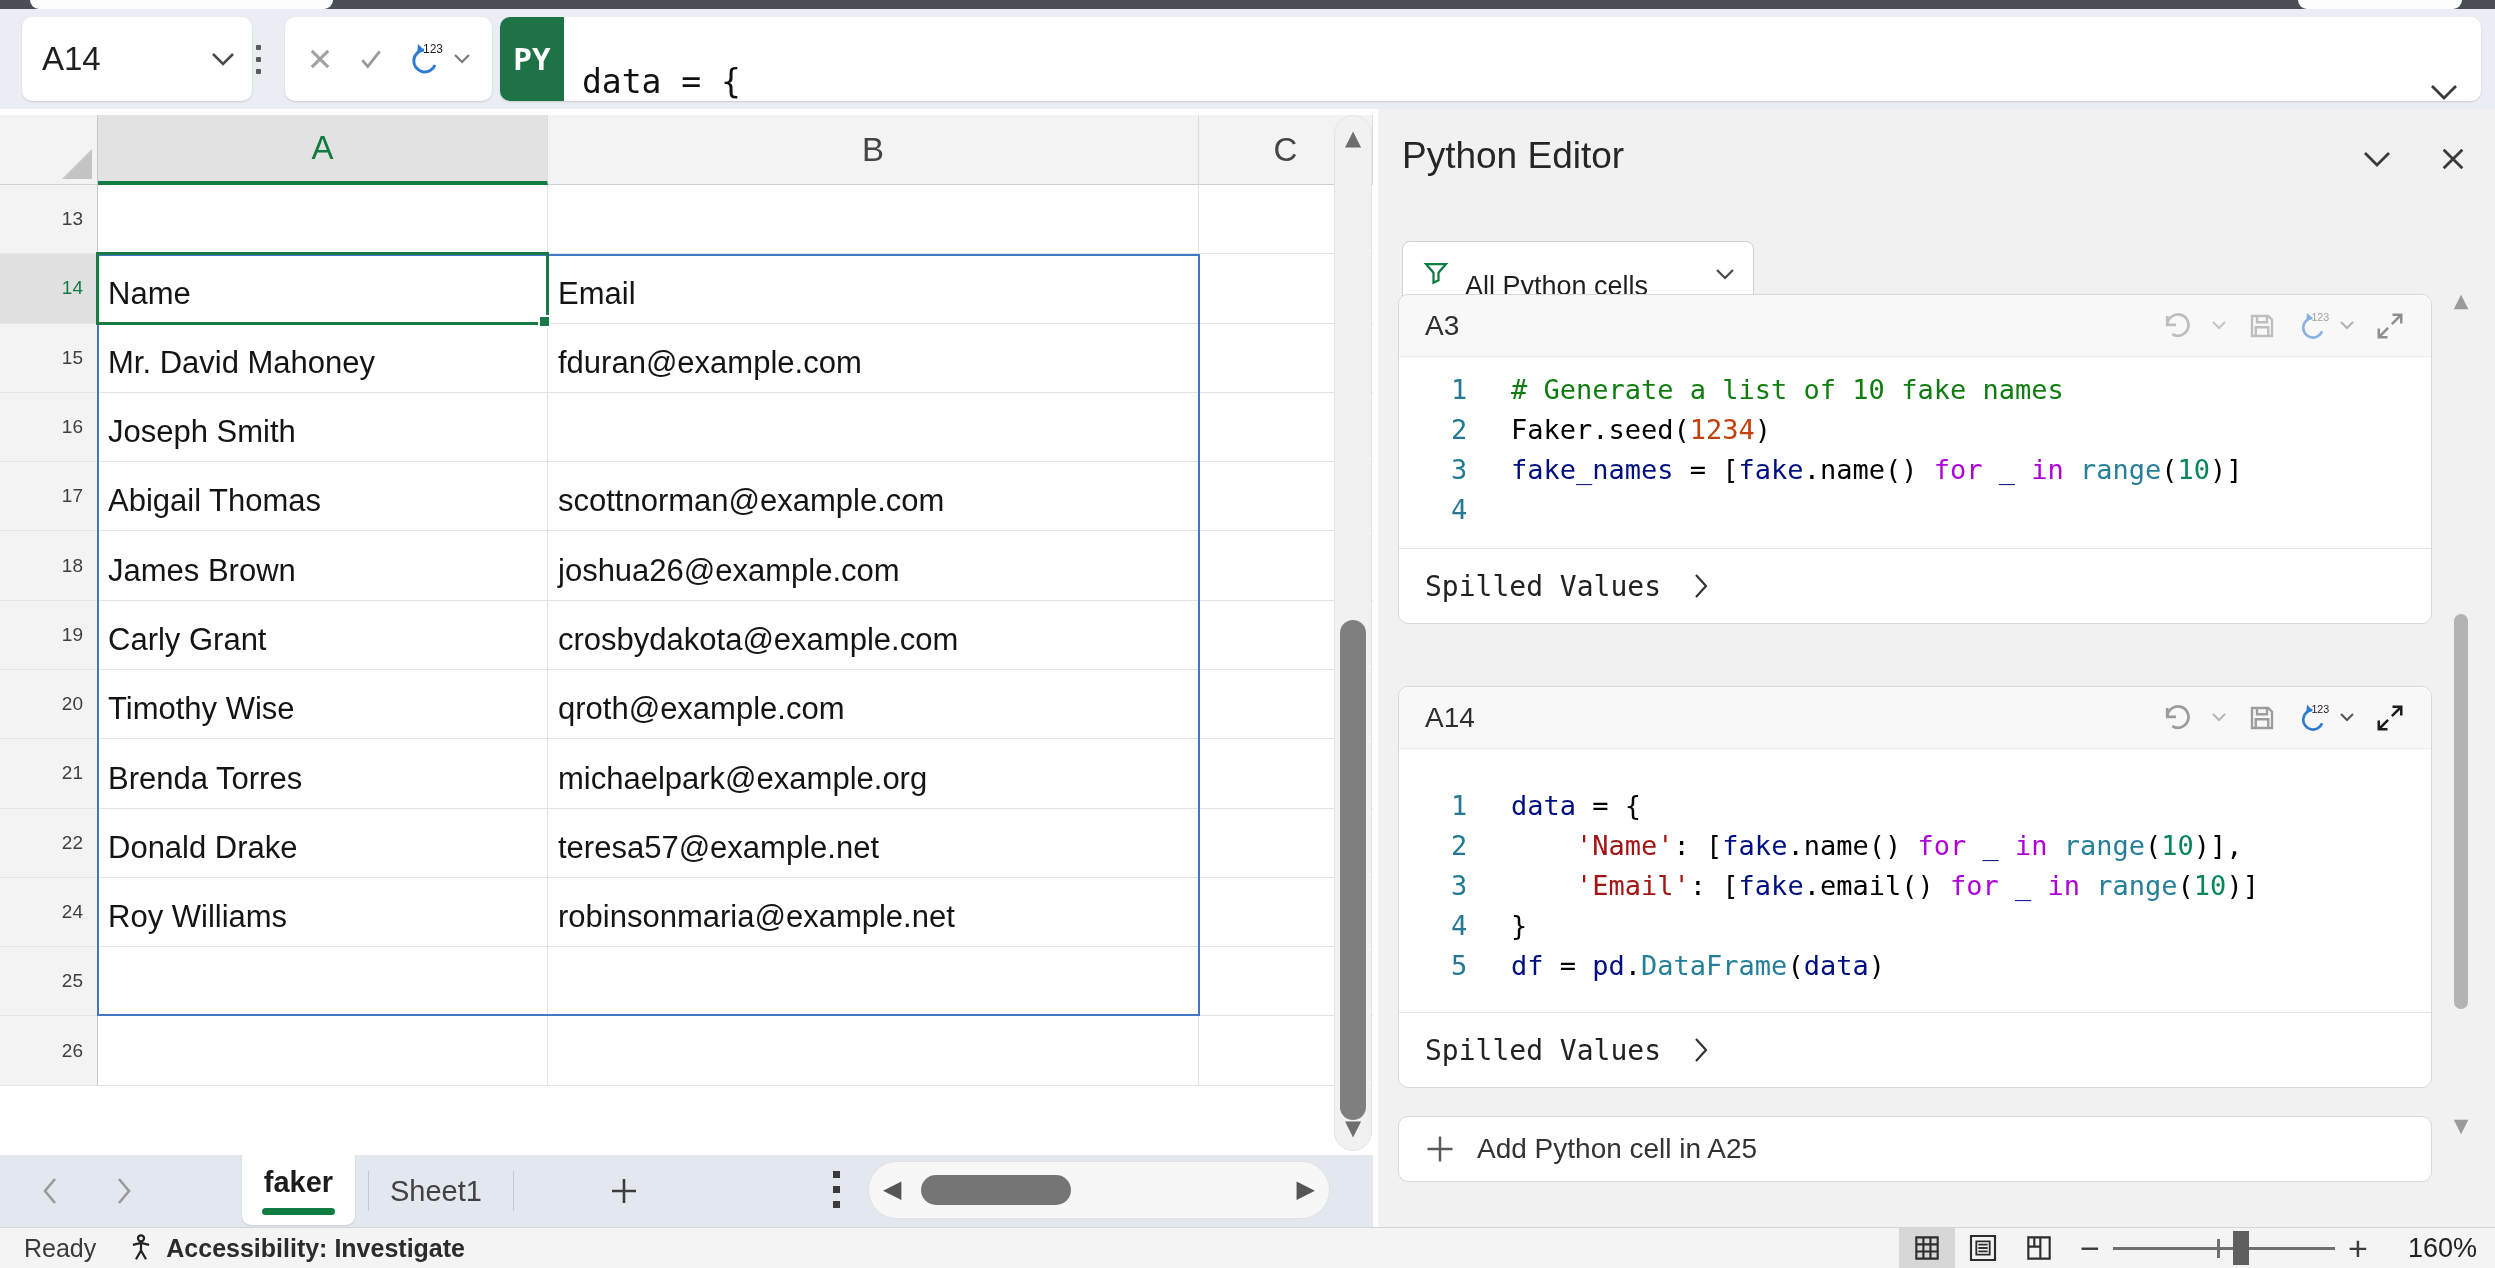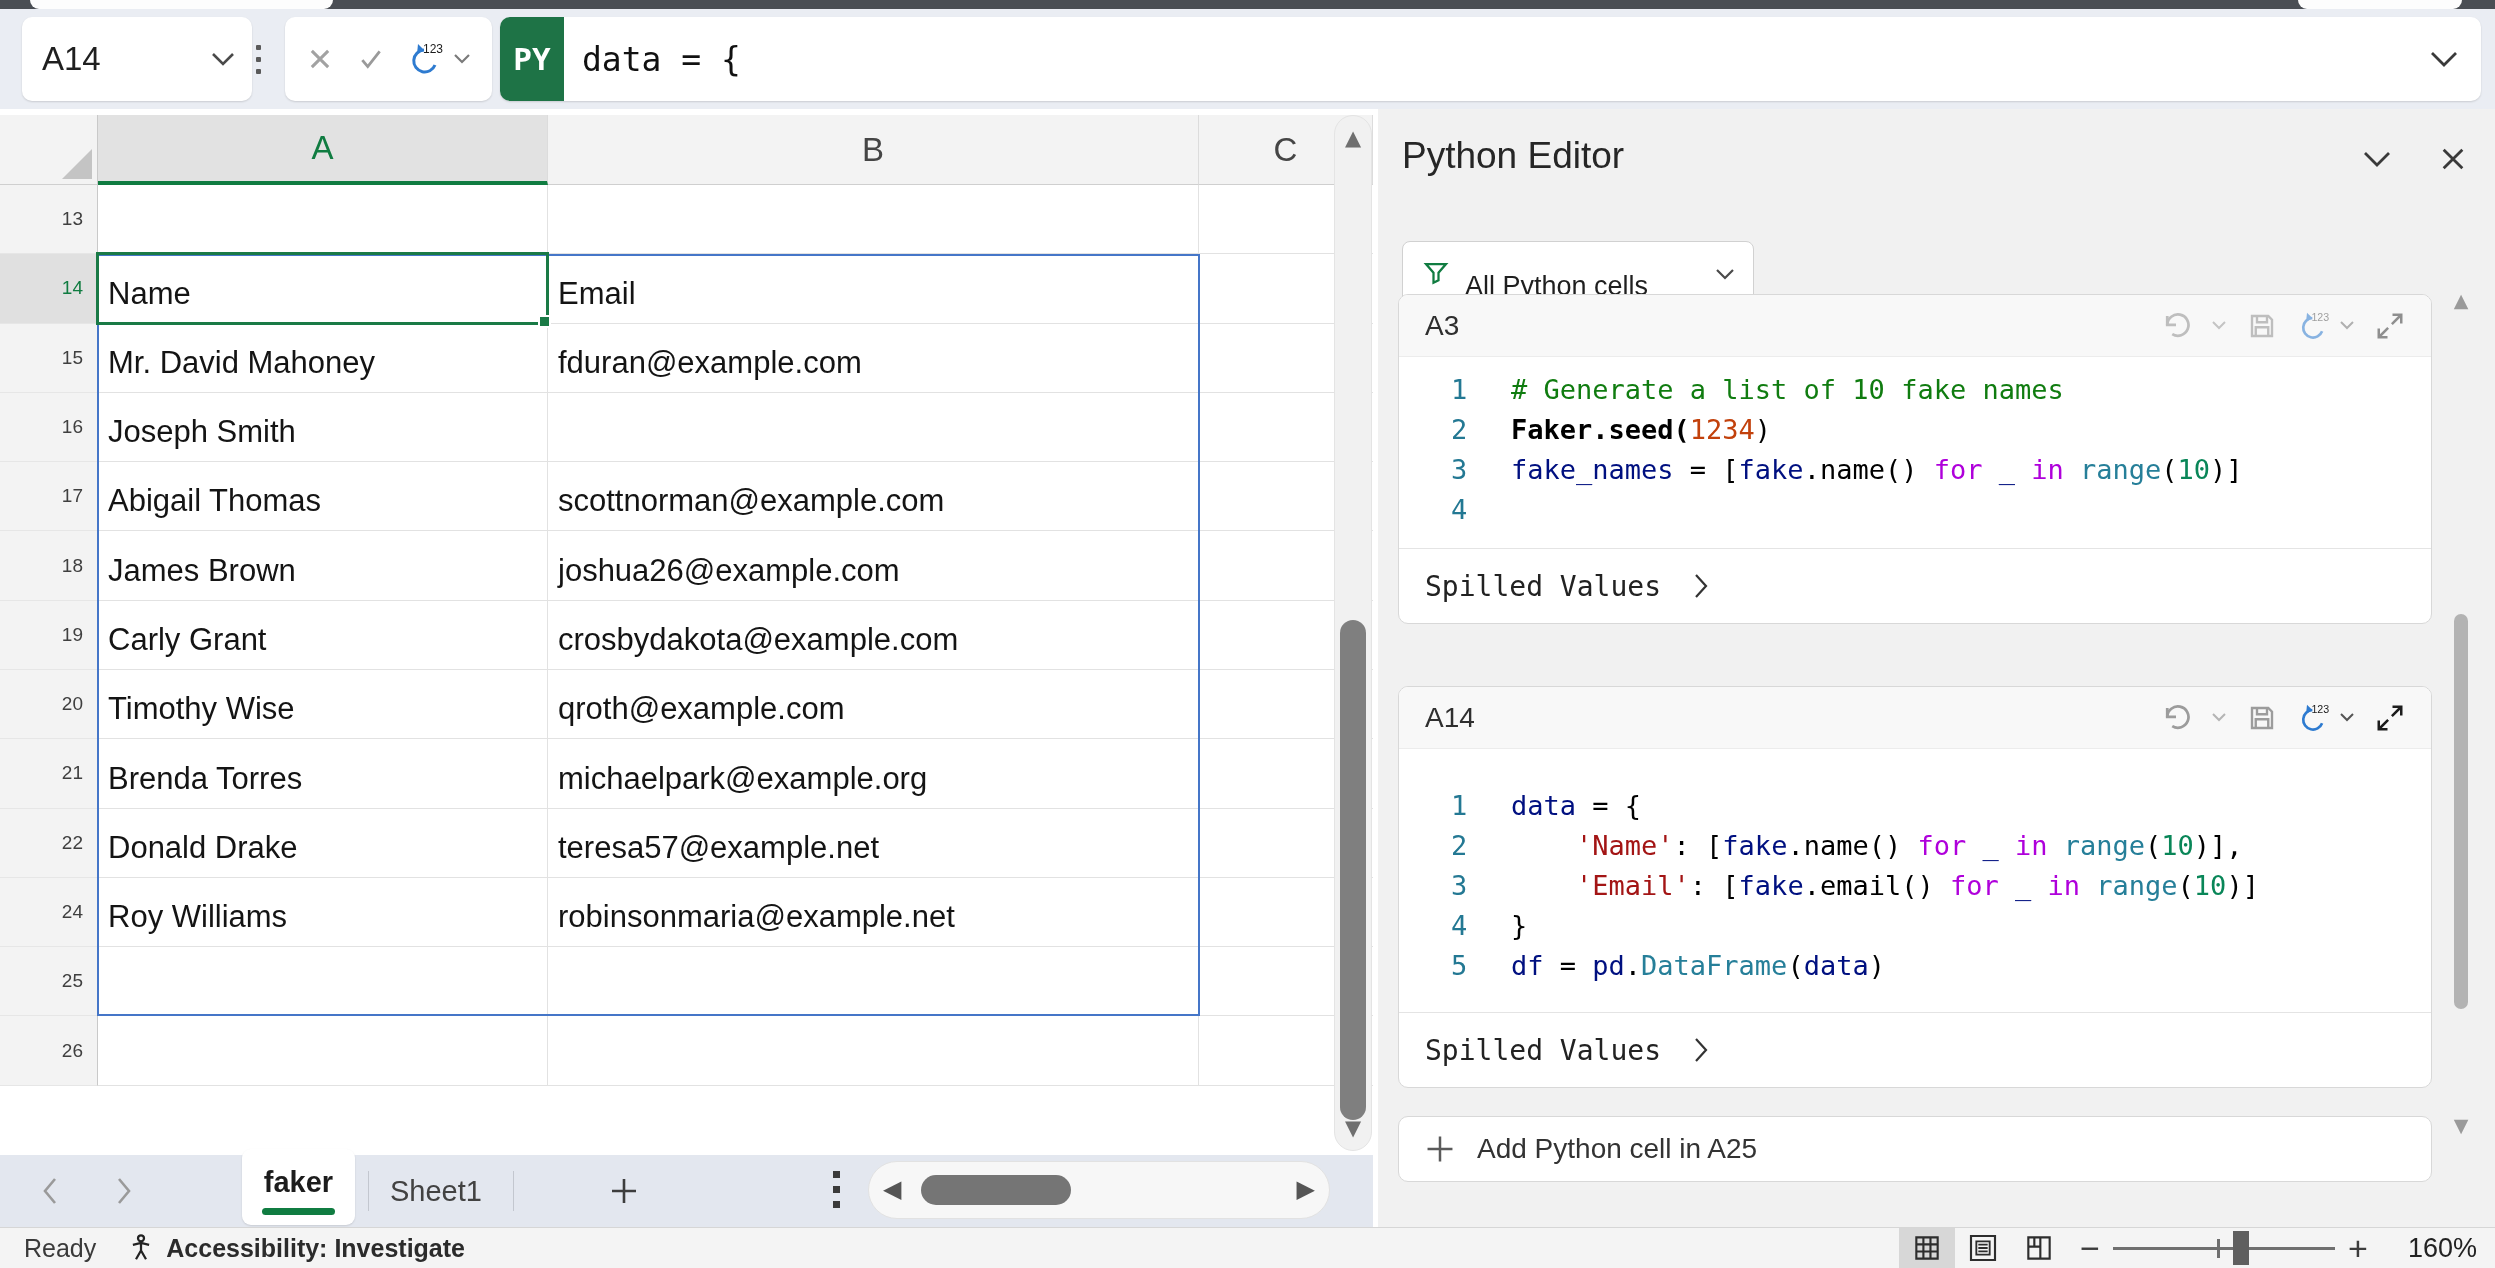--- a/index.html
+++ b/index.html
@@ -11,21 +11,21 @@
   .notch{position:absolute;top:0;height:9px;background:#fdfdfd;border-radius:0 0 10px 10px;}
   
   .fbar{left:0;top:9px;width:2495px;height:100px;background:#eaedf3;}
   .fbox{position:absolute;top:8px;height:84px;background:#fff;border-radius:10px;
         box-shadow:0 1px 2px rgba(0,0,0,.14);display:flex;align-items:center;}
   .namebox{left:22px;width:230px;}
   .namebox .nb-text{font-size:33px;color:#1f1f1f;padding-left:20px;flex:1;}
   .sepdots{left:256px;top:8px;height:84px;display:flex;flex-direction:column;justify-content:center;gap:7px;position:absolute;}
   .sepdots i{width:5px;height:5px;background:#5a5a5a;border-radius:1px;display:block;}
   .fbtns{left:285px;width:207px;justify-content:space-evenly;}
-  .fmla{left:500px;width:1981px;}
+  .fmla{left:500px;width:1981px;align-items:flex-end;}
   .pybadge{height:84px;width:64px;background:#1E7346;border-radius:10px 0 0 10px;
            display:flex;align-items:center;justify-content:center;
            font:700 31px "DejaVu Sans Mono",monospace;color:#fff;flex:0 0 64px;}
   .fmla-text{font:33px "DejaVu Sans Mono",monospace;color:#111;padding-left:18px;flex:1;}
   
   .gridwrap{left:0;top:109px;width:1373px;height:1046px;background:#fff;}
   .hdrrow{position:absolute;left:0;top:6px;height:70px;width:1373px;display:flex;}
   .hdr{box-sizing:border-box;border-bottom:1px solid #cfcfcf;border-right:1px solid #dcdcdc;
        background:#f3f3f3;display:flex;align-items:center;justify-content:center;
        font-size:33px;color:#454545;}
@@ -414,21 +414,21 @@
         </span>
       </div>
     </div>
     <div class="code">
         <div class="cline">
           <span class="lineno">1</span>
           <span class="ctext"><span style="color: rgb(16, 124, 16);"># Generate a list of 10 fake names</span></span>
         </div>
         <div class="cline">
           <span class="lineno">2</span>
-          <span class="ctext"><span style="color: rgb(0, 0, 0); font-weight: bold;">Faker.seed(</span><span style="color: #c2410c;">1234</span><span style="color: rgb(0, 0, 0);">)</span></span>
+          <span class="ctext"><span style="color: rgb(0, 0, 0);">Faker.seed(</span><span style="color: #c2410c;">1234</span><span style="color: rgb(0, 0, 0);">)</span></span>
         </div>
         <div class="cline">
           <span class="lineno">3</span>
           <span class="ctext"><span style="color: rgb(0, 16, 128);">fake_names</span><span style="color: rgb(0, 0, 0);"> = [</span><span style="color: rgb(0, 16, 128);">fake</span><span style="color: rgb(0, 0, 0);">.name() </span><span style="color: rgb(175, 0, 219);">for</span><span style="color: rgb(0, 0, 0);"> </span><span style="color: rgb(0, 16, 128);">_</span><span style="color: rgb(0, 0, 0);"> </span><span style="color: rgb(175, 0, 219);">in</span><span style="color: rgb(0, 0, 0);"> </span><span style="color: rgb(38, 127, 153);">range</span><span style="color: rgb(0, 0, 0);">(</span><span style="color: rgb(9, 134, 88);">10</span><span style="color: rgb(0, 0, 0);">)]</span></span>
         </div>
         <div class="cline">
           <span class="lineno">4</span>
           <span class="ctext"></span>
         </div>
       </div>

